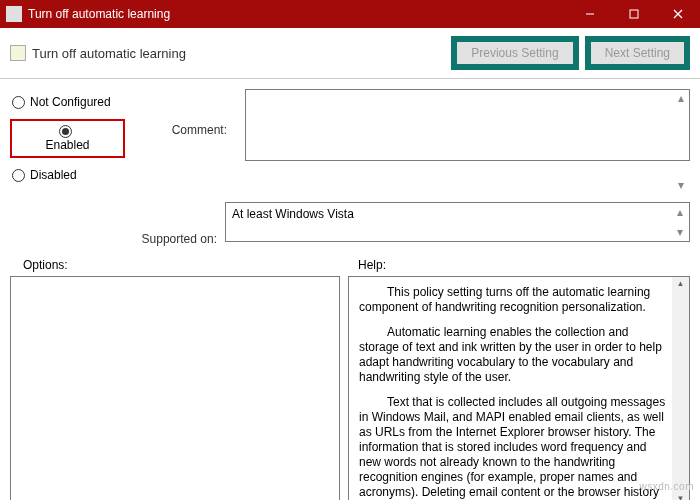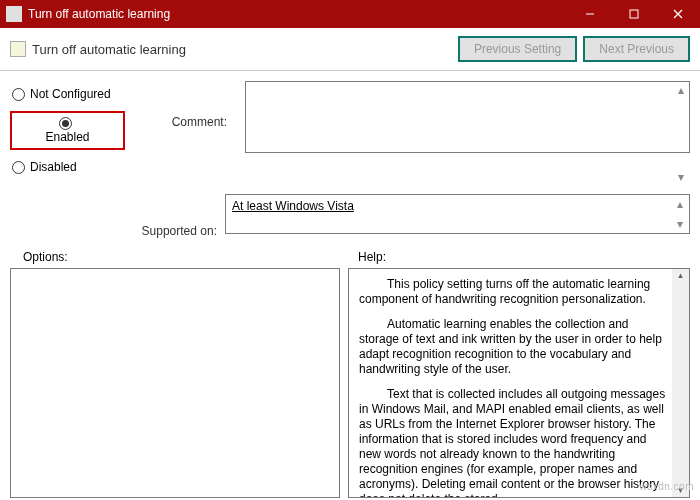--- a/index.html
+++ b/index.html
@@ -6,33 +6,33 @@
   body { background: #fff; width: 700px; height: 500px; overflow: hidden; position: relative; }
   .titlebar { background: #a30a0a; color: #fff; height: 28px; display: flex; align-items: center; padding-left: 6px; }
   .titlebar .icon { width: 16px; height: 16px; background: #e0e0e0; margin-right: 6px; display: flex; align-items: center; justify-content: center; }
   .titlebar .title { flex: 1; }
   .titlebar .winbtns { display: flex; height: 100%; }
   .titlebar .winbtn { width: 44px; display: flex; align-items: center; justify-content: center; color: #fff; }
   .titlebar .winbtn svg { stroke: #fff; }
   .header { display: flex; align-items: center; padding: 8px 10px; border-bottom: 1px solid #ccc; }
   .header .hicon { width: 16px; height: 16px; background: #f5f5dc; border: 1px solid #aaa; margin-right: 6px; }
   .header .htitle { flex: 1; color: #333; font-size: 13px; }
-  .navbtn { border: 2px solid #0f766e; background: #e1e1e1; color: #999; padding: 4px 14px; margin-left: 6px; font-size: 12px; }
+  .navbtn { border: 6px solid #0f766e; background: #e1e1e1; color: #999; padding: 4px 14px; margin-left: 6px; font-size: 12px; }
   .section1 { display: flex; padding: 10px 10px 0 10px; gap: 10px; }
   .radios { width: 115px; padding-top: 4px; }
   .radio-row { display: flex; align-items: center; margin-bottom: 10px; padding: 2px; }
   .radio-row.highlight { border: 2px solid #c00; padding: 4px 2px; margin-top:-2px; margin-bottom:8px;flex-direction:column; }
   .radio { width: 13px; height: 13px; border: 1px solid #333; border-radius: 50%; margin-right: 5px; display: flex; align-items: center; justify-content: center; }
   .radio.sel::after { content: ""; width: 7px; height: 7px; background: #333; border-radius: 50%; }
   .labelcol { width: 100px; text-align: right; padding-right: 8px; padding-top: 4px; color: #333; margin-top: 30px; }
   .txtwrap { flex: 1; position: relative; }
   .txtbox { width: 100%; border: 1px solid #7a7a7a; background: #fff; font-size: 12px; padding: 4px; resize: none; }
   .scrollhint { position: absolute; right: 2px; display:flex; flex-direction:column; justify-content:space-between; top:2px; bottom:2px; width:14px; color:#888; font-size:9px; align-items:center;}
   .section2 { display: flex; padding: 4px 10px 2px 10px; align-items:center;}
-  .supbox { flex: 1; border: 1px solid #7a7a7a; background: #fff; padding: 4px 6px; height: 40px; position:relative;text-decoration:underline;}
+  .supbox { flex: 1; border: 1px solid #7a7a7a; background: #fff; padding: 4px 6px; height: 40px; position:relative;}
   .lowlabels { display: flex; padding: 10px 10px 4px 10px; }
   .lowlabels .l1 { width: 335px; margin-left: 13px; }
   .panes { display: flex; padding: 0 10px 10px 10px; gap:8px; height: 240px;}
   .pane { border: 1px solid #7a7a7a; background: #fff; padding: 8px 22px 8px 10px; overflow: hidden; position: relative; }
   .pane.left { width: 330px; }
   .pane.right { flex: 1; }
   .pane.right p { margin-bottom: 10px; text-indent: 28px; color:#000; line-height:1.25;}
   .vscroll { position: absolute; right: 0; top: 0; bottom: 0; width: 17px; background: #f0f0f0; display:flex; flex-direction:column; justify-content:space-between; align-items:center; padding:2px 0;}
   .vscroll .ar { color:#606060; font-size:9px; line-height:1;}
   .watermark { position:absolute; right:6px; bottom:8px; font-size:10px; color:#bbb; letter-spacing:0.5px;}
@@ -60,21 +60,21 @@
           <line x1="9" y1="1" x2="1" y2="9" stroke-width="1.3"></line>
         </svg>
       </div>
   </div>
 </div>
 
 <div class="header">
   <div class="hicon"></div>
   <div class="htitle">Turn off automatic learning</div>
   <button class="navbtn">Previous Setting</button>
-  <button class="navbtn">Next Previous</button>
+  <button class="navbtn">Next Setting</button>
 </div>
 
 <div class="section1">
   <div class="radios">
     <div class="radio-row">
       <span class="radio"></span>
       <span>Not Configured</span>
     </div>
     <div class="radio-row highlight">
       <span class="radio sel"></span>
@@ -109,21 +109,21 @@
 
 <div class="lowlabels">
   <div class="l1">Options:</div>
   <div>Help:</div>
 </div>
 
 <div class="panes">
   <div class="pane left"></div>
   <div class="pane right">
     <p>This policy setting turns off the automatic learning component of handwriting recognition personalization.</p>
-    <p>Automatic learning enables the collection and storage of text and ink written by the user in order to help adapt recognition recognition to the vocabulary and handwriting style of the user.</p>
+    <p>Automatic learning enables the collection and storage of text and ink written by the user in order to help adapt handwriting vocabulary to the vocabulary and handwriting style of the user.</p>
     <p>Text that is collected includes all outgoing messages in Windows Mail, and MAPI enabled email clients, as well as URLs from the Internet Explorer browser history. The information that is stored includes word frequency and new words not already known to the handwriting recognition engines (for example, proper names and acronyms). Deleting email content or the browser history does not delete the stored</p>
     <div class="vscroll">
         <span class="ar">▴</span>
         <span class="ar">▾</span>
       </div>
   </div>
 </div>
 
 <div class="watermark">wsxdn.com</div>
 

